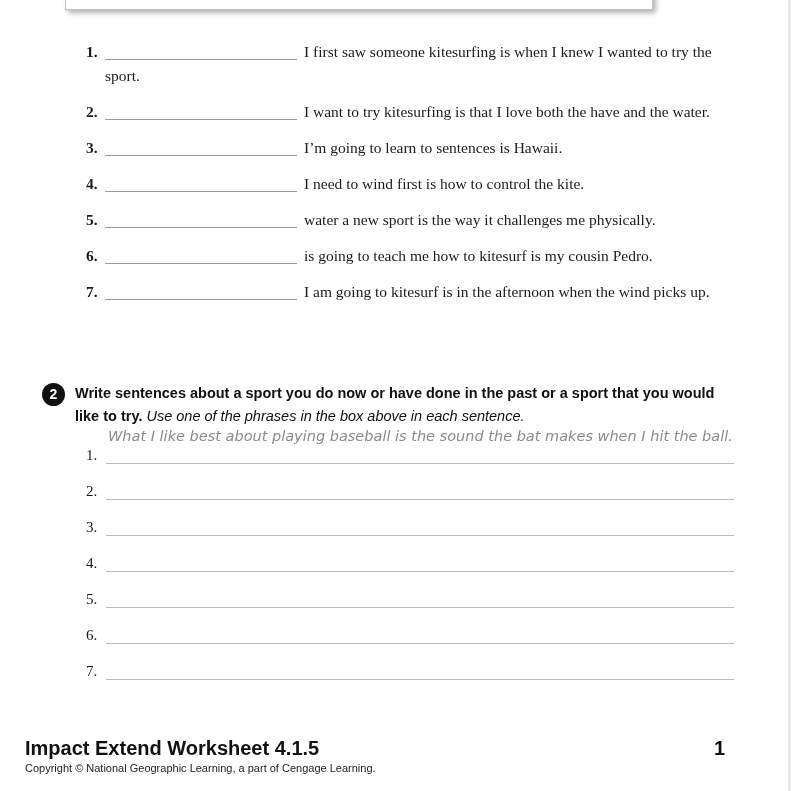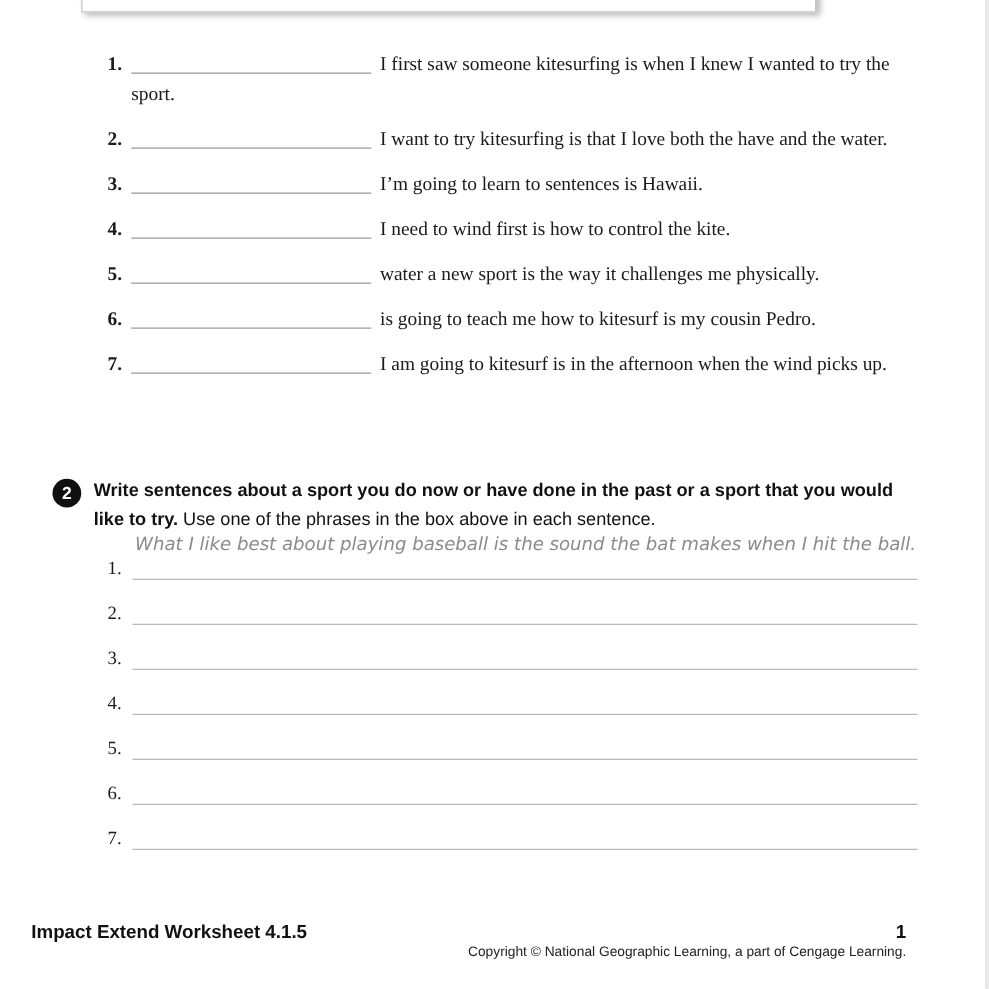--- a/index.html
+++ b/index.html
@@ -88,21 +88,21 @@
     text-align: center;
   }
   .instr {
     margin: 0;
     width: 640px;
     font-size: 14.5px;
     line-height: 23px;
     color: #111;
     font-weight: 700;
   }
-  .instr .rest { font-weight: 400; }
+  .instr .rest { font-weight: 400; font-style: italic; }
 
   .lines {
     margin-top: 0px;
     margin-left: 44px;
     width: 648px;
   }
   .line-row {
     display: flex;
     align-items: flex-end;
     height: 36px;
@@ -136,27 +136,27 @@
   .footer {
     position: absolute;
     top: 737px;
     left: 25px;
     width: 700px;
   }
   .f-row {
     display: flex;
     justify-content: space-between;
     font-family: "Liberation Sans", sans-serif;
-    font-size: 15px;
+    font-size: 20px;
     font-weight: 700;
     color: #111;
   }
   .f-copy {
     margin-top: 2px;
-    text-align: right;
+    text-align: left;
     font-family: "Liberation Sans", sans-serif;
     font-size: 11px;
     color: #222;
   }
 </style>
 </head>
 <body>
 
 <div class="page">
 

